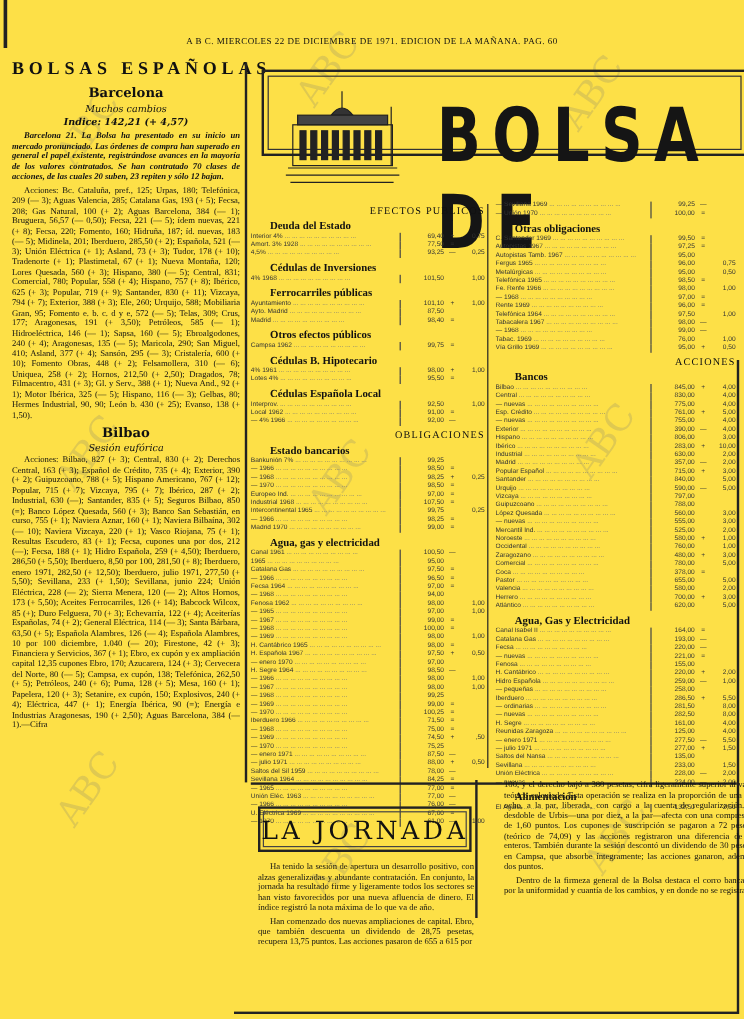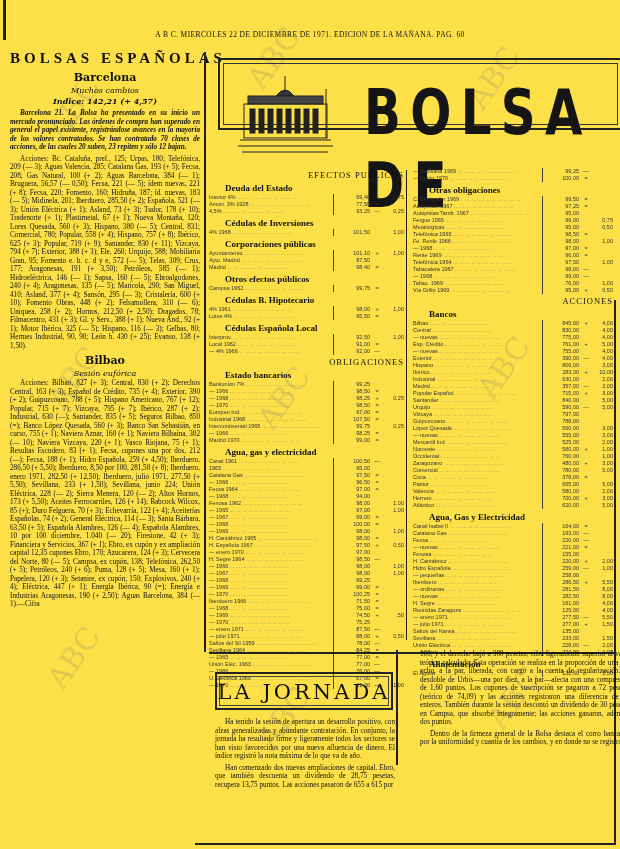--- a/index.html
+++ b/index.html
@@ -123,21 +123,21 @@
           <span class="sg">—</span>
           <span class="df">0,25</span>
         </div>
         <div class="grp-title">Cédulas de Inversiones</div>
         <div class="row">
           <span class="nm">4% 1968</span>
           <span class="pr">101,50</span>
           <span class="sg"></span>
           <span class="df">1,00</span>
         </div>
-        <div class="grp-title">Corporaciones públicas</div>
+        <div class="grp-title">Ferrocarriles públicas</div>
         <div class="row">
           <span class="nm">Ayuntamiento</span>
           <span class="pr">101,10</span>
           <span class="sg">+</span>
           <span class="df">1,00</span>
         </div>
         <div class="row">
           <span class="nm">Ayto. Madrid</span>
           <span class="pr">87,50</span>
           <span class="sg"></span>

